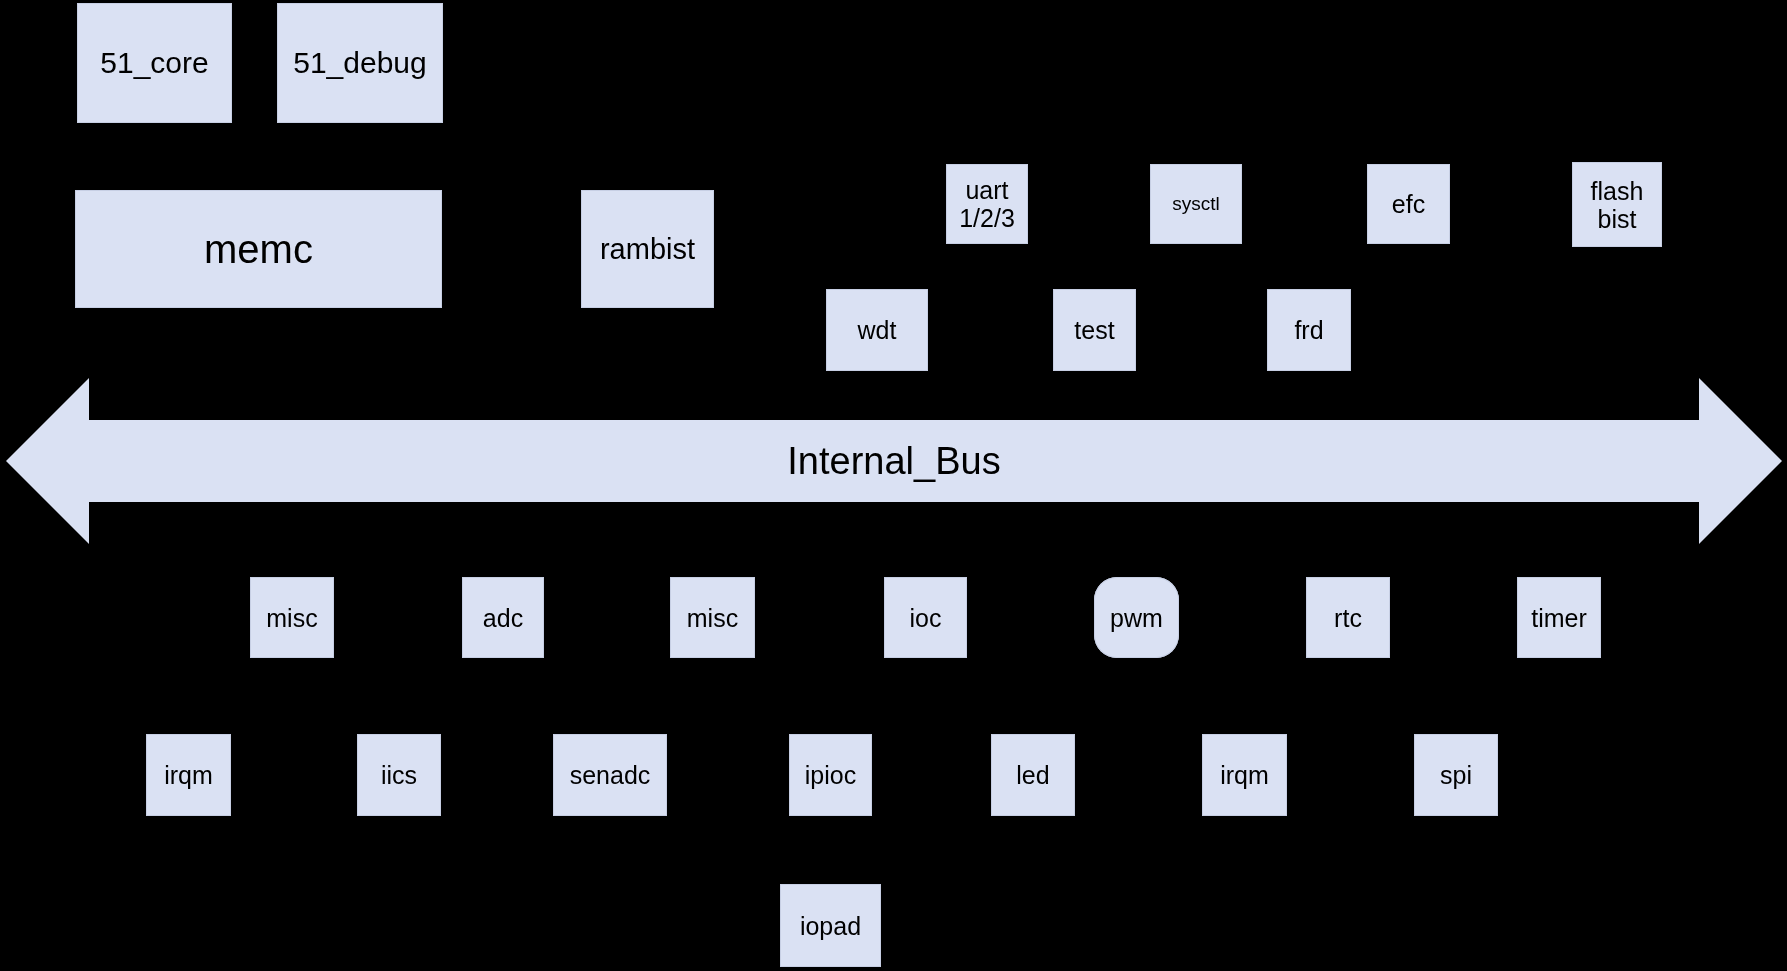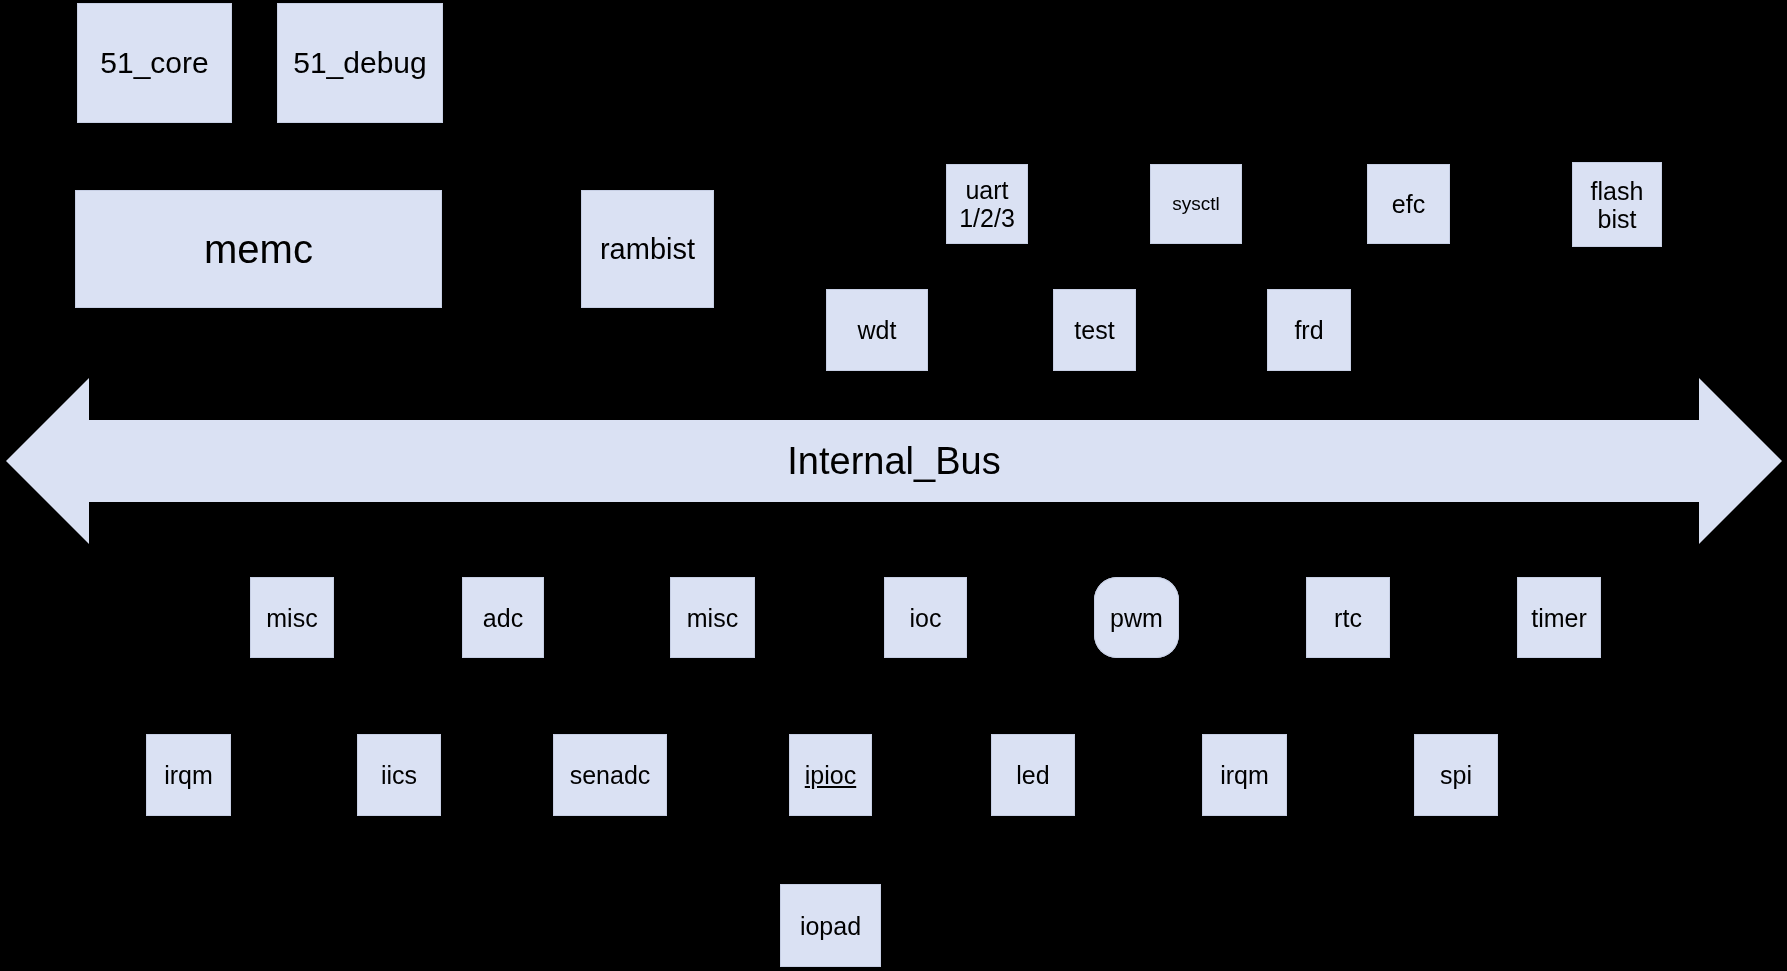--- a/index.html
+++ b/index.html
@@ -123,21 +123,21 @@
       </div>
       <div class="block" style="left: 146px; top: 734px; width: 85px; height: 82px; font-size: 25px;">
         <span>irqm</span>
       </div>
       <div class="block" style="left: 357px; top: 734px; width: 84px; height: 82px; font-size: 25px;">
         <span>iics</span>
       </div>
       <div class="block" style="left: 553px; top: 734px; width: 114px; height: 82px; font-size: 25px;">
         <span>senadc</span>
       </div>
-      <div class="block" style="left: 789px; top: 734px; width: 83px; height: 82px; font-size: 25px; text-decoration: underline;">
+      <div class="block" style="left: 789px; top: 734px; width: 83px; height: 82px; font-size: 25px;">
         <span>ipioc</span>
       </div>
       <div class="block" style="left: 991px; top: 734px; width: 84px; height: 82px; font-size: 25px;">
         <span>led</span>
       </div>
       <div class="block" style="left: 1202px; top: 734px; width: 85px; height: 82px; font-size: 25px;">
         <span>irqm</span>
       </div>
       <div class="block" style="left: 1414px; top: 734px; width: 84px; height: 82px; font-size: 25px;">
         <span>spi</span>

